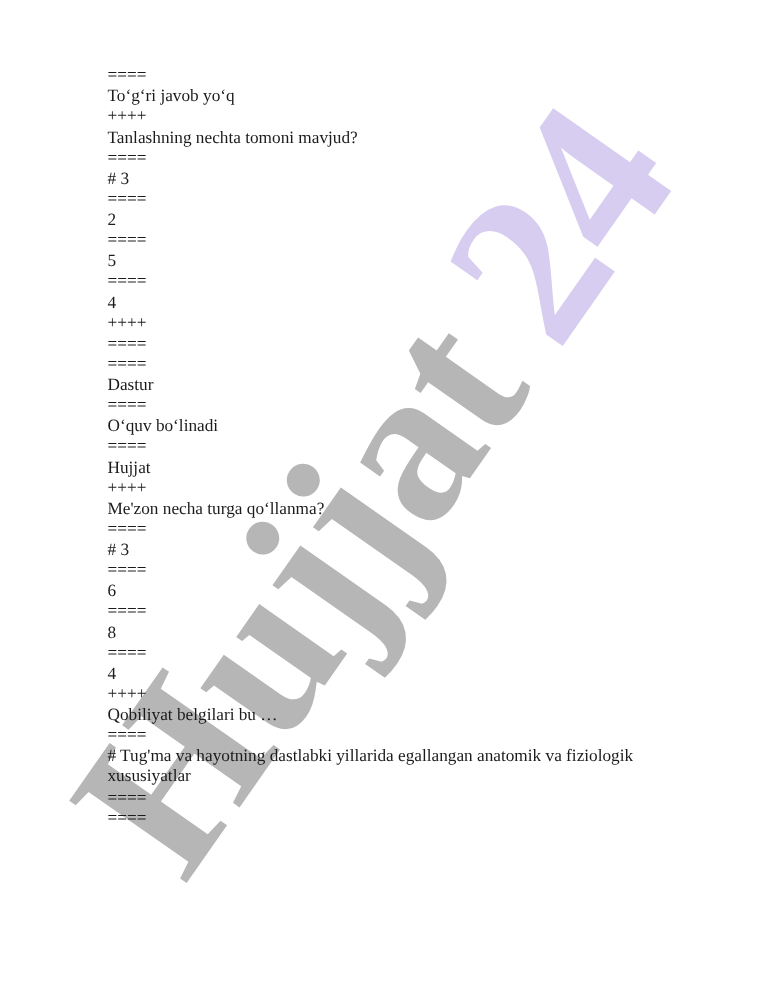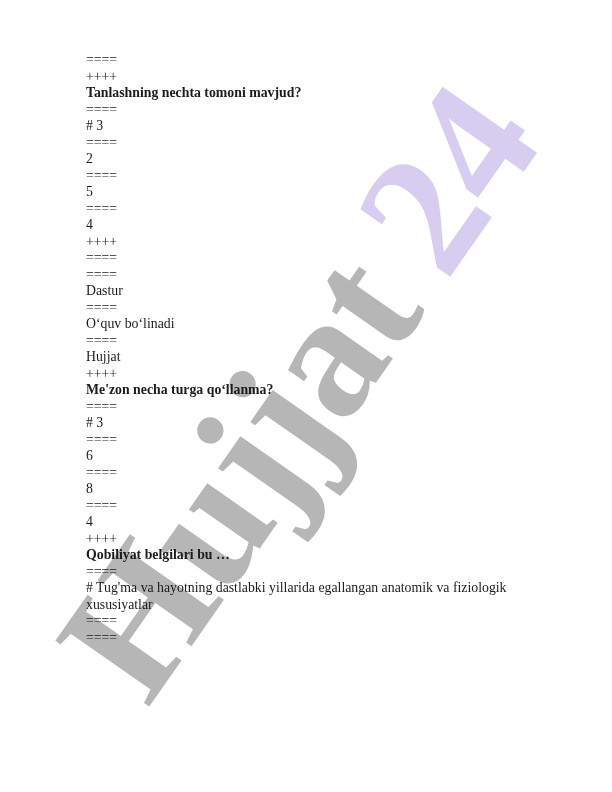--- a/index.html
+++ b/index.html
@@ -38,34 +38,35 @@
     margin-left: 86px;
     padding-top: 52px;
     width: 455px;
     font-size: 13.8px;
     line-height: 16.5px;
   }
   .line {
     min-height: 16.5px;
   }
   .line.question {
-    font-weight: 700;
+    font-weight: 400;
   }
 </style>
 </head>
 <body>
 
 <div class="page" style="background: rgb(255, 255, 255); color: rgb(27, 27, 27);">
 
   <div class="watermark" style="transform: translate(-50%, -50%) rotate(-55deg);">
     <span style="color: rgb(182, 182, 182);">Hujjat</span><span class="wm-number" style="color: rgb(214, 205, 240);">24</span>
   </div>
 
   <div class="content">
       <div class="line sep">====</div>
+      <div class="line answer">Toʻgʻri javob yoʻq</div>
       <div class="line qsep">++++</div>
       <div class="line question">Tanlashning nechta tomoni mavjud?</div>
       <div class="line sep">====</div>
       <div class="line answer"># 3</div>
       <div class="line sep">====</div>
       <div class="line answer">2</div>
       <div class="line sep">====</div>
       <div class="line answer">5</div>
       <div class="line sep">====</div>
       <div class="line answer">4</div>

